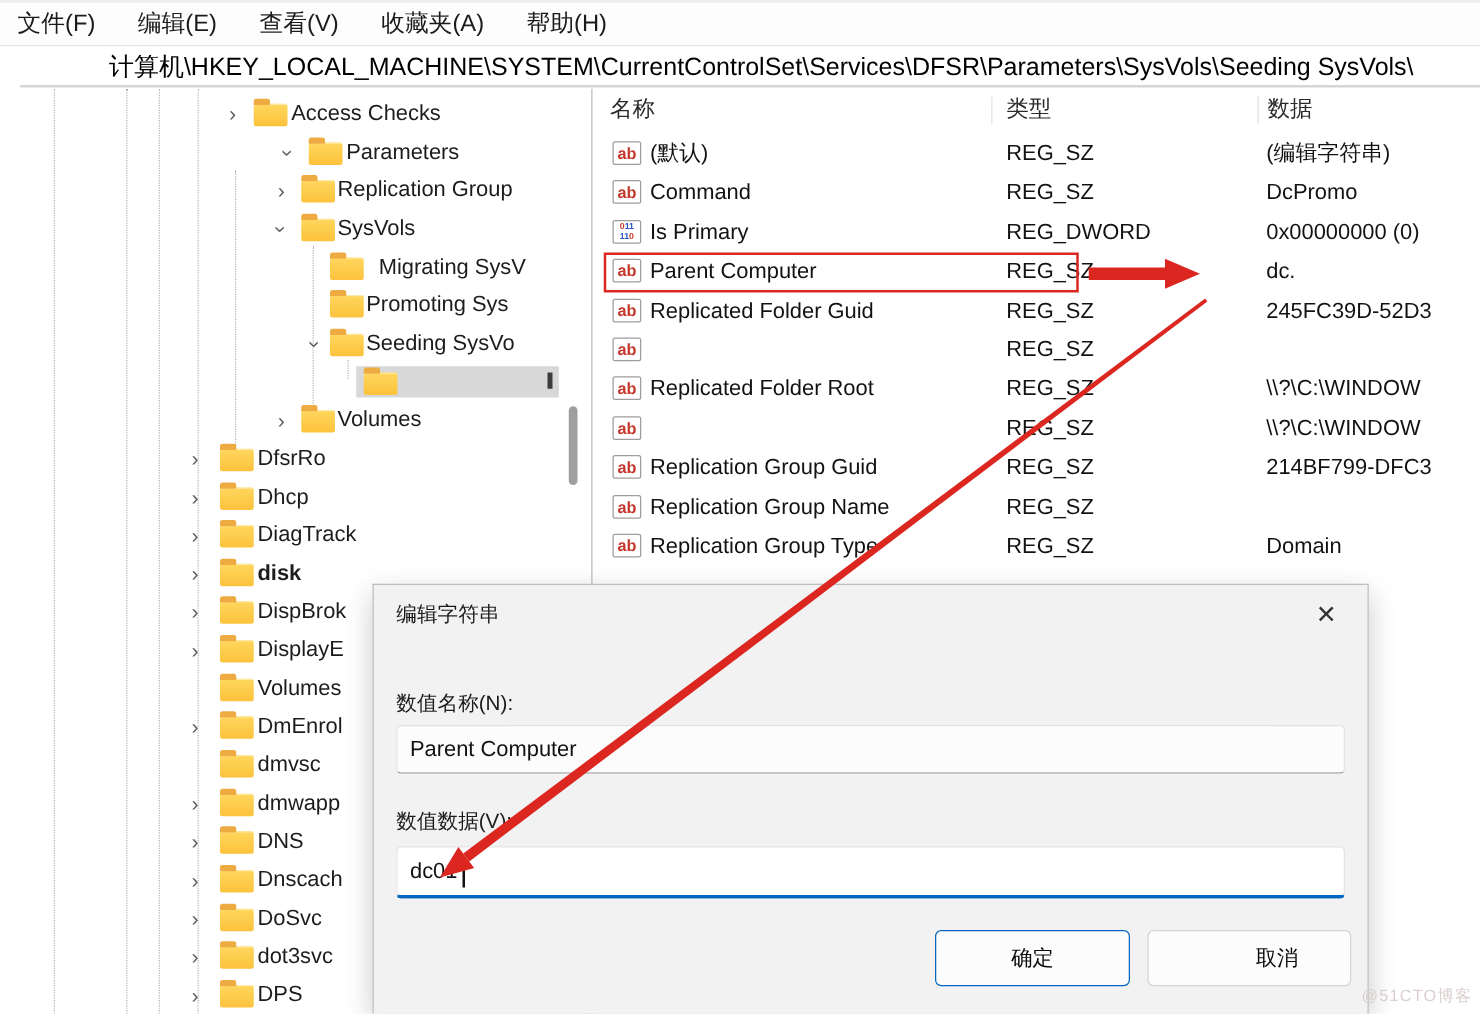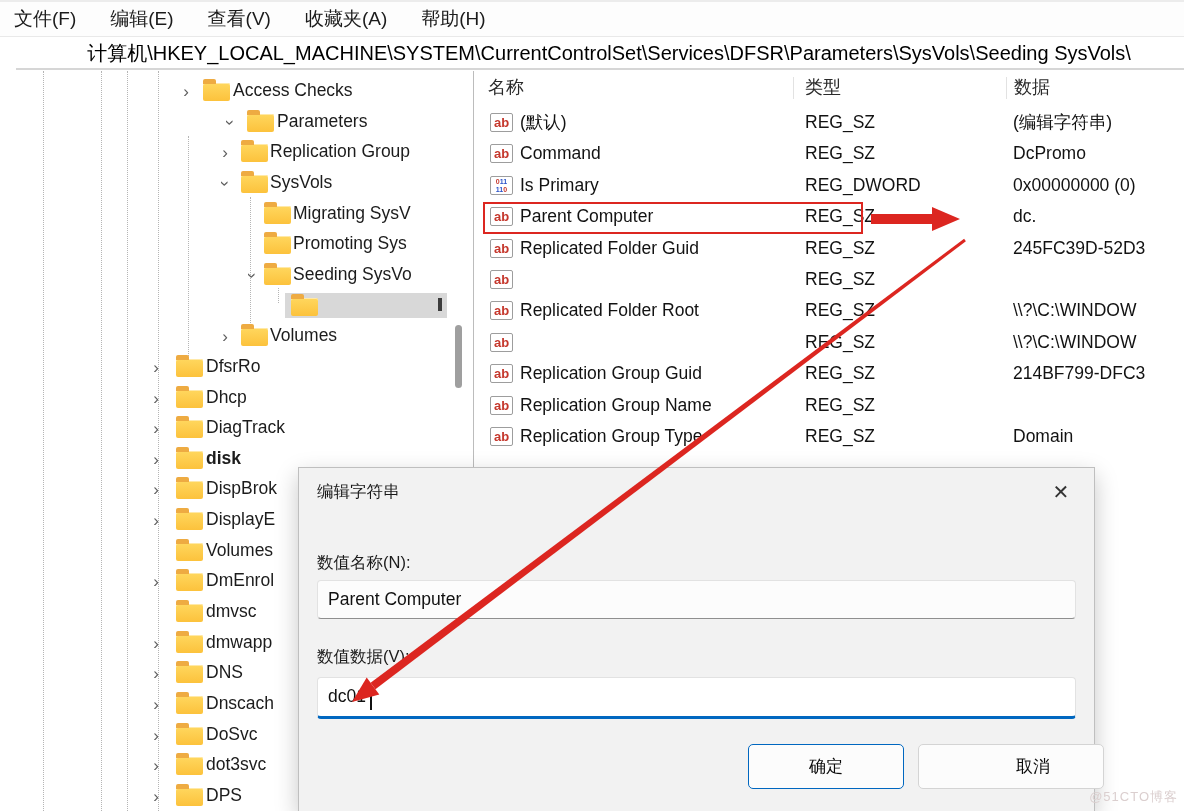--- a/index.html
+++ b/index.html
@@ -55,21 +55,21 @@
                text-align:center; line-height:28px; font-weight:300; cursor:default; }
   .dlg-label { position:absolute; left:18px; font-size:16.5px; color:#1b1b1b; }
   .dlg-field { position:absolute; left:18px; width:759px; height:39px; border-radius:4px;
                border:1px solid #e2e2e2; font-size:17.5px; color:#111; line-height:37px; padding-left:10px; }
   .name-field { top:112px; background:#fcfcfc; border-bottom:1px solid #8f8f8f; }
   .value-input { top:209px; background:#ffffff; border-bottom:3px solid var(--accent); height:42px; }
   .caret { position:absolute; left:56px; top:8px; width:1.5px; height:24px; background:#111; }
   .dlg-btn { position:absolute; top:276px; height:45px; background:#fcfcfc; border-radius:5px;
              font-size:17px; color:#0b0b0b; text-align:center; line-height:43px; cursor:default; }
   .btn-ok { left:449px; width:156px; border:1.5px solid var(--accent); }
-  .btn-cancel { left:619px; width:186px; border:1px solid #d4d4d4;padding-left:44px; }
+  .btn-cancel { left:619px; width:163px; border:1px solid #d4d4d4;padding-left:44px; }
 
   .annot-svg { left:0; top:0; z-index:60; pointer-events:none; }
   .watermark { right:6px; bottom:5px; font-size:13px; color:#dbcfcf; z-index:70; letter-spacing:1px; }
 </style>
 </head>
 <body>
 
 <div class="abs menubar">
   <span class="menu-item">文件(F)</span>
   <span class="menu-item">编辑(E)</span>
@@ -115,21 +115,21 @@
       <div class="tree-row" style="top: 95.95px;">
 
     <span class="chev expanded" style="left: 218px;">›</span>
     <span class="folder" style="left: 241px;"></span>
     <span class="tree-label" style="left: 270px;">SysVols</span>
 
   </div>
       <div class="tree-row" style="top: 126.6px;">
 
     <span class="folder" style="left: 264px;"></span>
-    <span class="tree-label" style="left: 293px;">Migrating SysV</span>
+    <span class="tree-label" style="left: 303px;">Migrating SysV</span>
 
   </div>
       <div class="tree-row" style="top: 157.25px;">
 
     <span class="folder" style="left: 264px;"></span>
     <span class="tree-label" style="left: 293px;">Promoting Sys</span>
 
   </div>
       <div class="tree-row" style="top: 187.9px;">
 

